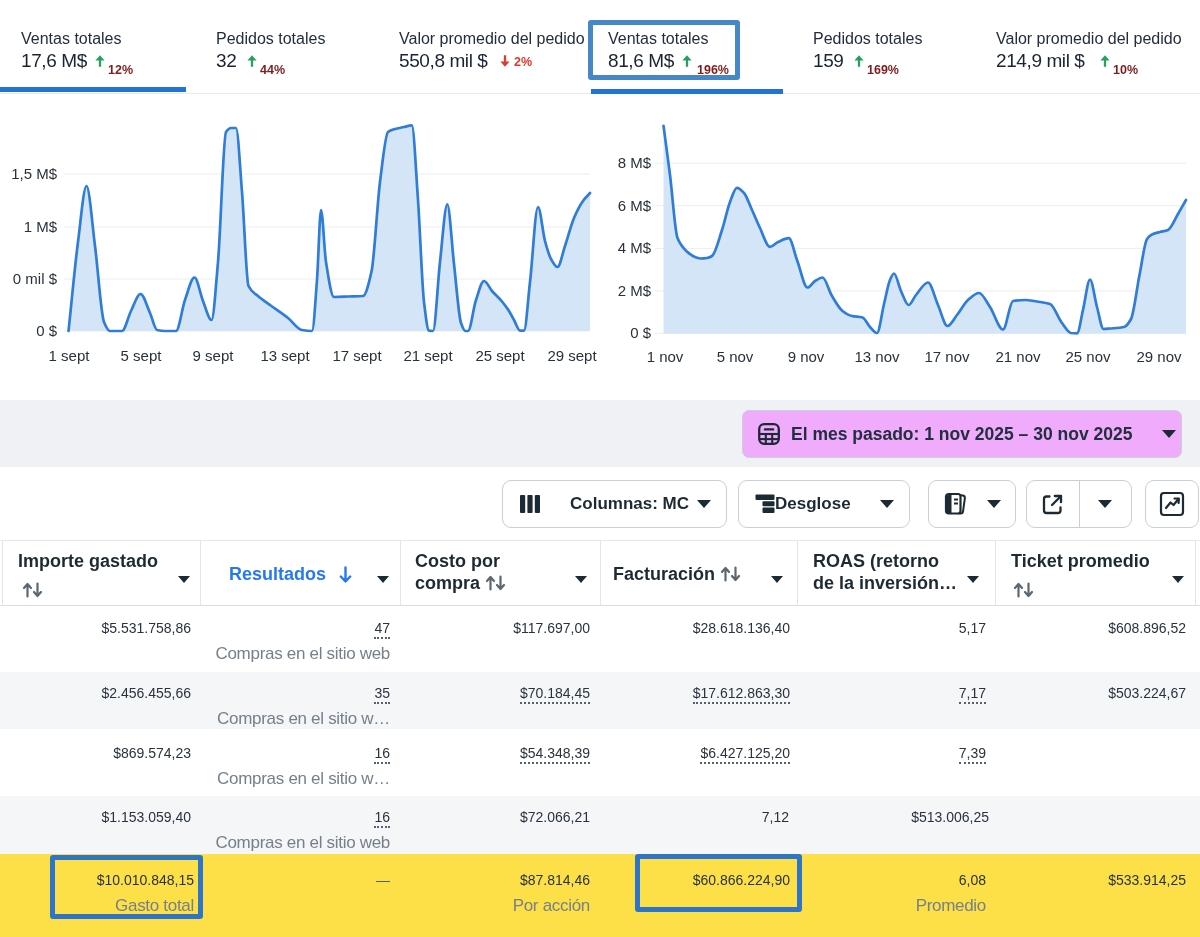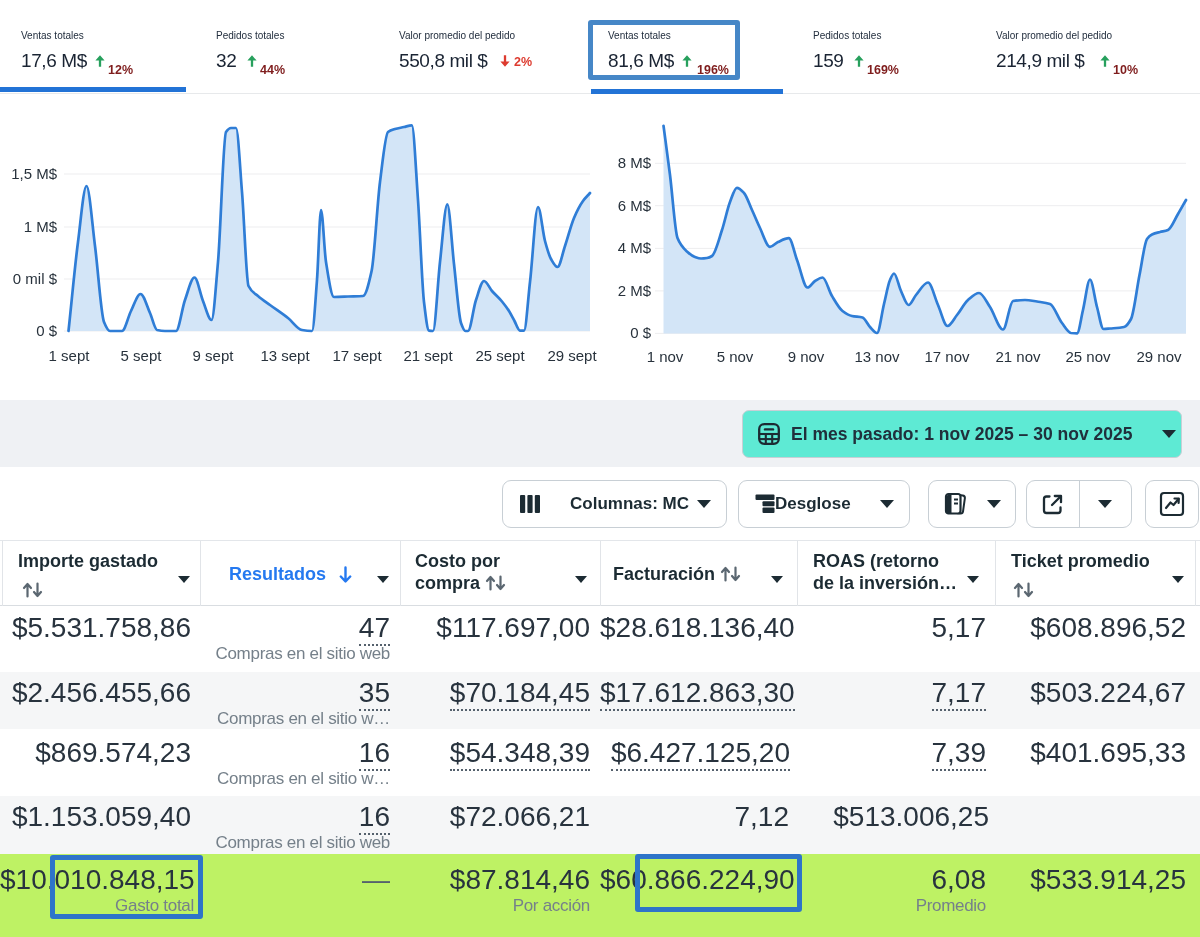--- a/index.html
+++ b/index.html
@@ -1,29 +1,29 @@
 <!DOCTYPE html>
 <html><head><meta charset="utf-8">
 <style>
 * { margin:0; padding:0; box-sizing:border-box; }
 html,body { width:1200px; height:937px; background:#fff; font-family:"Liberation Sans", sans-serif; overflow:hidden; }
 .abs { position:absolute; }
 body { position:relative; }
-.mlabel { font-size:10px; font-weight:500; color:#222e3e; letter-spacing:0; }
+.mlabel { font-size:16px; font-weight:500; color:#222e3e; letter-spacing:0; }
 .mval { font-size:19px; font-weight:500; color:#1a2433; letter-spacing:-0.4px; }
 .pct { font-size:12.5px; font-weight:700; letter-spacing:0; }
 .green { color:#7f1d1d;margin-top:8px; }
 .red { color:#dd3b2f; }
 .caret { width:0; height:0; border-left:7px solid transparent; border-right:7px solid transparent; border-top:8px solid #1c2b33; }
 .tbtn { height:48px; background:#fff; border:1.5px solid #c8cfd5; border-radius:9px; display:flex; align-items:center; font-size:17px; font-weight:600; color:#1c2b33; }
 .hcell { position:absolute; top:541px; height:65px; font-size:18px; font-weight:700; color:#1c2b33; line-height:22px; letter-spacing:0; }
 .vline { position:absolute; top:541px; height:65px; width:1px; background:#e1e4e8; }
 .trow { position:absolute; left:0; width:1200px; display:flex; }
 .cell { text-align:right; }
-.val { font-size:28px; color:#28333e; letter-spacing:0; line-height:24px; }
+.val { font-size:14px; color:#28333e; letter-spacing:0; line-height:24px; }
 .sub { font-size:17px; color:#75808a; margin-top:4px; letter-spacing:-0.3px; }
 .du { border-bottom:2px dotted #55616d; padding-bottom:1px; }
 .hc { border-left:6.5px solid transparent; border-right:6.5px solid transparent; border-top:7.5px solid #1c2b33; }
 </style></head>
 <body>
 
 <div class="abs mlabel" style="left:21px; top:30px;">Ventas totales</div>
 <div class="abs mval" style="left:21px; top:50px;">17,6 M$</div>
 <svg class="abs" style="left:95px; top:55px;" width="10" height="12" viewBox="0 0 10 12">
     <path d="M5 0.3 L9.6 5.6 H6.15 V11.8 H3.85 V5.6 H0.4 Z" fill="#27a05d"></path>
@@ -121,21 +121,21 @@
     <text x="806" y="362">9 nov</text>
     <text x="877" y="362">13 nov</text>
     <text x="947" y="362">17 nov</text>
     <text x="1018" y="362">21 nov</text>
     <text x="1088" y="362">25 nov</text>
     <text x="1159" y="362">29 nov</text>
   </g>
 </svg>
 
 <div class="abs" style="left:0; top:400px; width:1200px; height:67px; background:#eff1f4;"></div>
-<div class="abs" style="left:742px; top:410px; width:440px; height:48px; background:#5eead4; border:1.5px solid #c8cfd5; border-radius:7px; display:flex; align-items:center;">
+<div class="abs" style="left:742px; top:410px; width:440px; height:48px; background:#f0abfc; border:1.5px solid #c8cfd5; border-radius:7px; display:flex; align-items:center;">
   <svg style="margin-left:15px;" width="22" height="22" viewBox="0 0 22 22">
     <rect x="1.2" y="1.2" width="19.6" height="19.6" rx="5" fill="none" stroke="#1c2b33" stroke-width="2.3"></rect>
     <line x1="7" y1="6.4" x2="15" y2="6.4" stroke="#1c2b33" stroke-width="2.4" stroke-linecap="round"></line>
     <line x1="1.2" y1="11" x2="20.8" y2="11" stroke="#1c2b33" stroke-width="2.1"></line>
     <line x1="1.2" y1="16.1" x2="20.8" y2="16.1" stroke="#1c2b33" stroke-width="2.1"></line>
     <line x1="7.8" y1="11" x2="7.8" y2="20.8" stroke="#1c2b33" stroke-width="2.1"></line>
     <line x1="14.2" y1="11" x2="14.2" y2="20.8" stroke="#1c2b33" stroke-width="2.1"></line>
   </svg>
   <span style="margin-left:11px; font-size:17.5px; font-weight:600; color:#20303c;">El mes pasado: 1 nov 2025 – 30 nov 2025</span>
   <div class="caret" style="margin-left:auto; margin-right:5px;"></div>
@@ -291,23 +291,20 @@
     </div>
   <div class="cell" style="width:200px; padding:12px 10px 0 0;">
       <div class="val"><span class="du">$54.348,39</span></div>
     </div>
   <div class="cell" style="width:197px; padding:12px 7px 0 0;">
       <div class="val"><span class="du">$6.427.125,20</span></div>
     </div>
   <div class="cell" style="width:198px; padding:12px 9px 0 0;">
       <div class="val"><span class="du">7,39</span></div>
     </div>
-  <div class="cell" style="width:205px; padding:12px 14px 0 0;">
-      <div class="val">$401.695,33</div>
-    </div>
 </div>
 
 <div class="trow" style="top:795.5px; height:58px; background:#f5f6f7;">
   <div class="cell" style="width:200px; padding:9px 9px 0 0;">
       <div class="val">$1.153.059,40</div>
     </div>
   <div class="cell" style="width:200px; padding:9px 10px 0 0;">
       <div class="val"><span class="du">16</span></div>
       <div class="sub">Compras en el sitio web</div>
     </div>
@@ -315,21 +312,21 @@
       <div class="val">$72.066,21</div>
     </div>
   <div class="cell" style="width:198px; padding:9px 9px 0 0;">
       <div class="val">7,12</div>
     </div>
   <div class="cell" style="width:205px; padding:9px 14px 0 0;">
       <div class="val">$513.006,25</div>
     </div>
 </div>
 
-<div class="trow" style="top:853.5px; height:83.5px; background:#bef264;">
+<div class="trow" style="top:853.5px; height:83.5px; background:#fde047;">
   <div class="cell" style="width:200px; padding:14px 6px 0 0;">
       <div class="val">$10.010.848,15</div>
       <div class="sub">Gasto total</div>
     </div>
   <div class="cell" style="width:200px; padding:14px 10px 0 0;">
       <div class="val" style="color:#55616d;">—</div>
     </div>
   <div class="cell" style="width:200px; padding:14px 10px 0 0;">
       <div class="val">$87.814,46</div>
       <div class="sub">Por acción</div>

